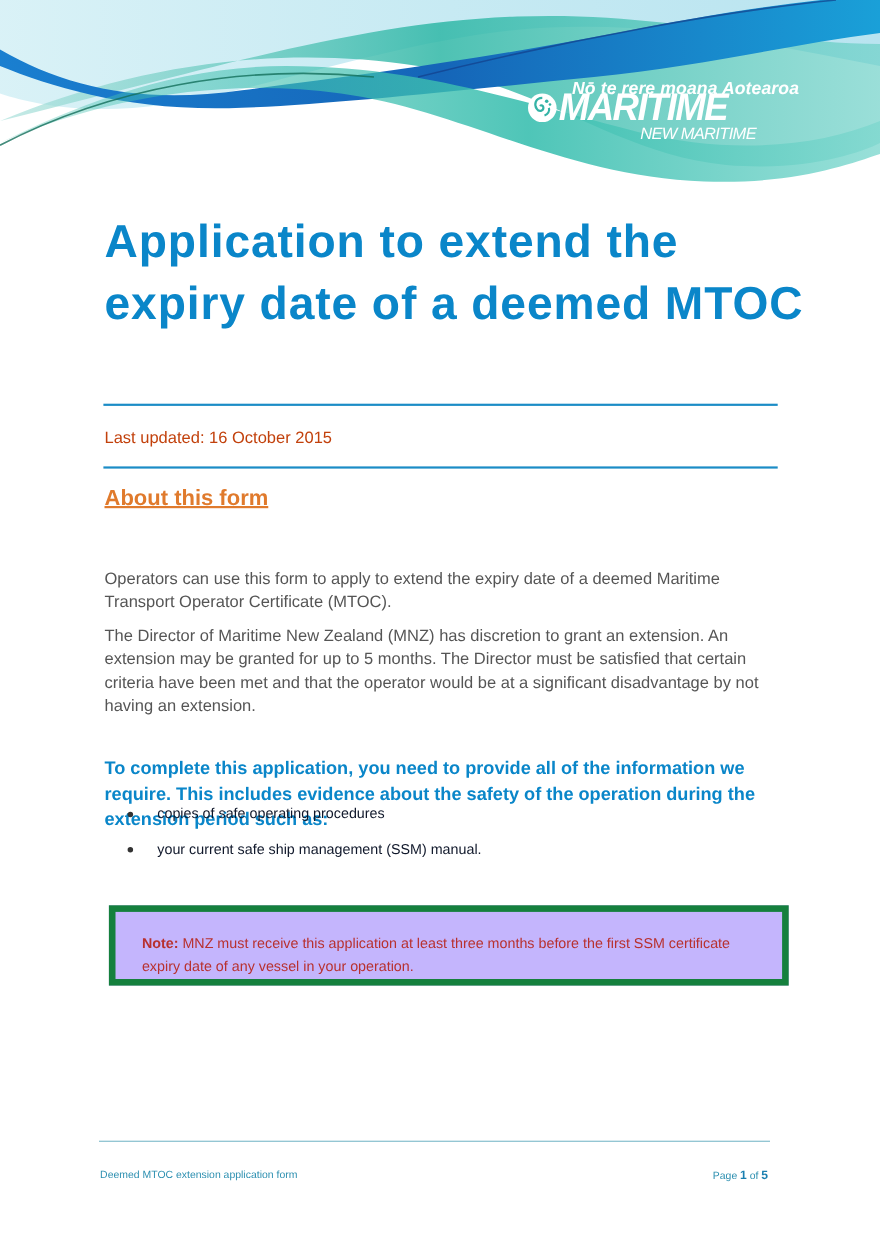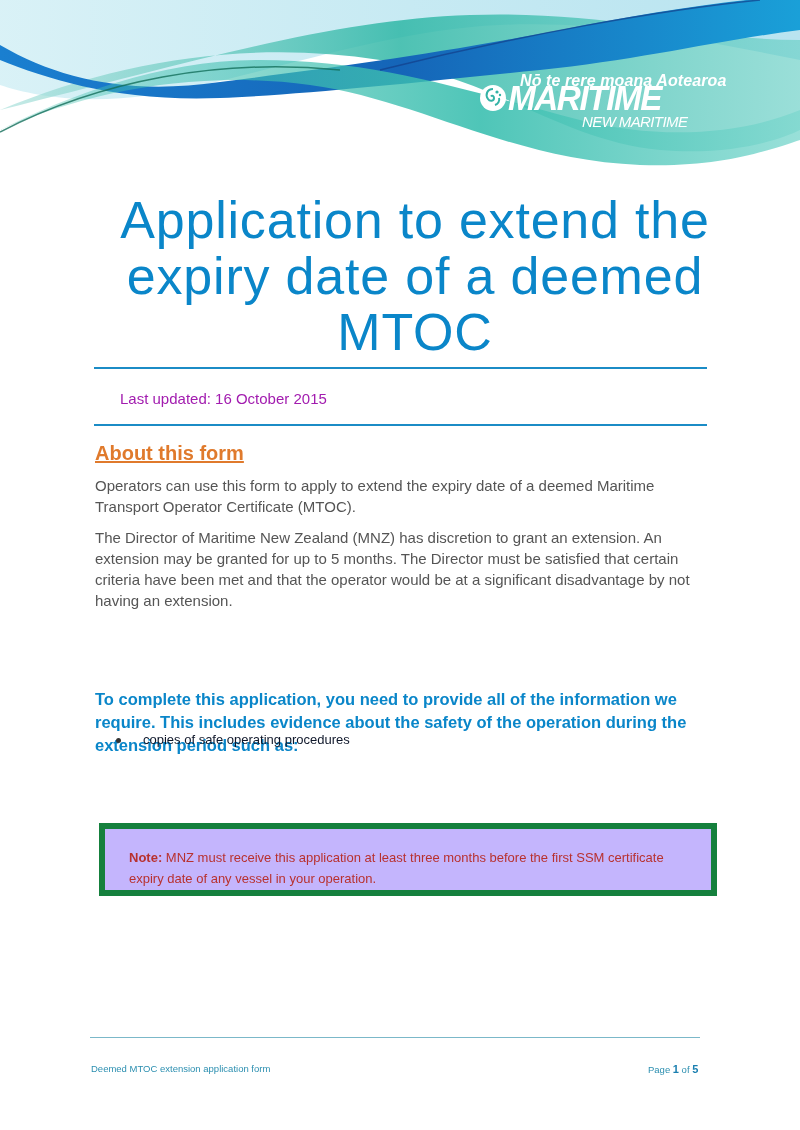--- a/index.html
+++ b/index.html
@@ -6,26 +6,26 @@
   html, body { width: 800px; height: 1130px; background: #ffffff; overflow: hidden; }
   body { position: relative; font-family: "Liberation Sans", sans-serif; }
 
   .header-art { position: absolute; left: 0; top: 0; width: 800px; height: 175px; }
   .logo { position: absolute; left: 478px; top: 72px; width: 230px; height: 60px; color: #ffffff; }
   .logo .tagline { position: absolute; left: 42px; top: 0; font-size: 16px; font-style: italic; font-weight: bold; letter-spacing: 0.1px; white-space: nowrap; }
   .logo .mark { position: absolute; left: 0; top: 11px; width: 30px; height: 30px; }
   .logo .word { position: absolute; left: 30px; top: 7px; font-size: 35px; font-style: italic; font-weight: bold; letter-spacing: -1.5px; line-height: 38px; transform: scaleX(0.95); transform-origin: left; }
   .logo .sub { position: absolute; left: 104px; top: 41px; font-size: 15px; font-style: italic; letter-spacing: -0.6px; white-space: nowrap; }
 
-  .title { position: absolute; left: 95px; top: 192px; width: 640px; color: #0a86c9; font-size: 52px; font-weight: normal; line-height: 56px; letter-spacing: 0.8px; text-align: center; }
+  .title { position: absolute; left: 95px; top: 192px; width: 640px; color: #0a86c9; font-size: 42px; font-weight: bold; line-height: 56px; letter-spacing: 0.8px; }
   .rule { position: absolute; left: 94px; width: 613px; height: 2px; background: #1b8cc6; }
-  .updated { position: absolute; left: 95px; top: 390px; font-size: 15px; color: #a21caf; margin-left: 25px; }
+  .updated { position: absolute; left: 95px; top: 390px; font-size: 15px; color: #c2410c; }
 
   .h2 { position: absolute; left: 95px; top: 442px; font-size: 20px; font-weight: bold; color: #e07a2c; text-decoration: underline; }
-  .para { position: absolute; left: 95px; width: 620px; font-size: 15px; line-height: 21px; color: #555555; }
+  .para { position: absolute; left: 95px; width: 620px; font-size: 15px; line-height: 21px; color: #555555; margin-top: 41px; }
 
   .lead { position: absolute; left: 95px; top: 688px; width: 630px; font-size: 16.5px; font-weight: bold; line-height: 23px; color: #0a86c9; }
   .bullets { position: absolute; left: 116px; top: 730px; list-style: none; }
   .bullets li { position: relative; padding-left: 27px; font-size: 13px; color: #0f172a; height: 32px; line-height: 20px; }
   .bullets li .dot { position: absolute; left: 0; top: 8px; width: 5px; height: 5px; border-radius: 50%; background: #333; }
 
   .note { position: absolute; left: 99px; top: 823px; width: 618px; height: 73px; background: #c4b5fd; border: 6px solid #15803d; padding: 18px 24px 0 24px; font-size: 13px; line-height: 21px; color: #b8312f; }
   .note .note-label { font-weight: bold; }
 
   .footer-rule { position: absolute; left: 90px; top: 1037px; width: 610px; height: 1px; background: #7bb8c9; }
@@ -85,20 +85,21 @@
 <div class="updated">Last updated: 16 October 2015</div>
 <div class="rule" style="top:424px"></div>
 
 <h2 class="h2">About this form</h2>
 <p class="para" style="top:475px">Operators can use this form to apply to extend the expiry date of a deemed Maritime Transport Operator Certificate (MTOC).</p>
 <p class="para" style="top:527px">The Director of Maritime New Zealand (MNZ) has discretion to grant an extension. An extension may be granted for up to 5 months. The Director must be satisfied that certain criteria have been met and that the operator would be at a significant disadvantage by not having an extension.</p>
 
 <p class="lead">To complete this application, you need to provide all of the information we require. This includes evidence about the safety of the operation during the extension period such as:</p>
 <ul class="bullets">
   <li><span class="dot"></span><span>copies of safe operating procedures</span></li>
+  <li><span class="dot"></span><span>your current safe ship management (SSM) manual.</span></li>
 </ul>
 
 <div class="note">
   <span class="note-label">Note:</span><span> MNZ must receive this application at least three months before the first SSM certificate expiry date of any vessel in your operation.</span>
 </div>
 
 <div class="footer-rule"></div>
 <div class="footer-left">Deemed MTOC extension application form</div>
 <div class="footer-right"><span>Page </span><b>1</b><span> of </span><b>5</b></div>
 

